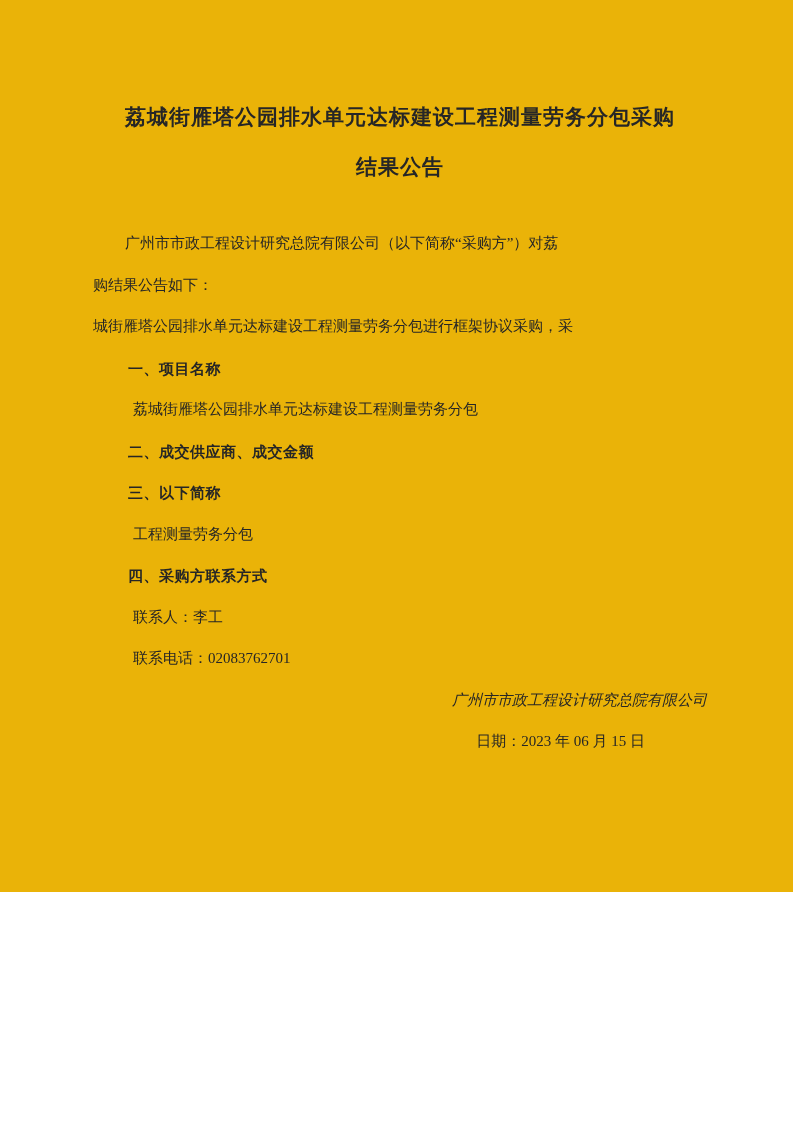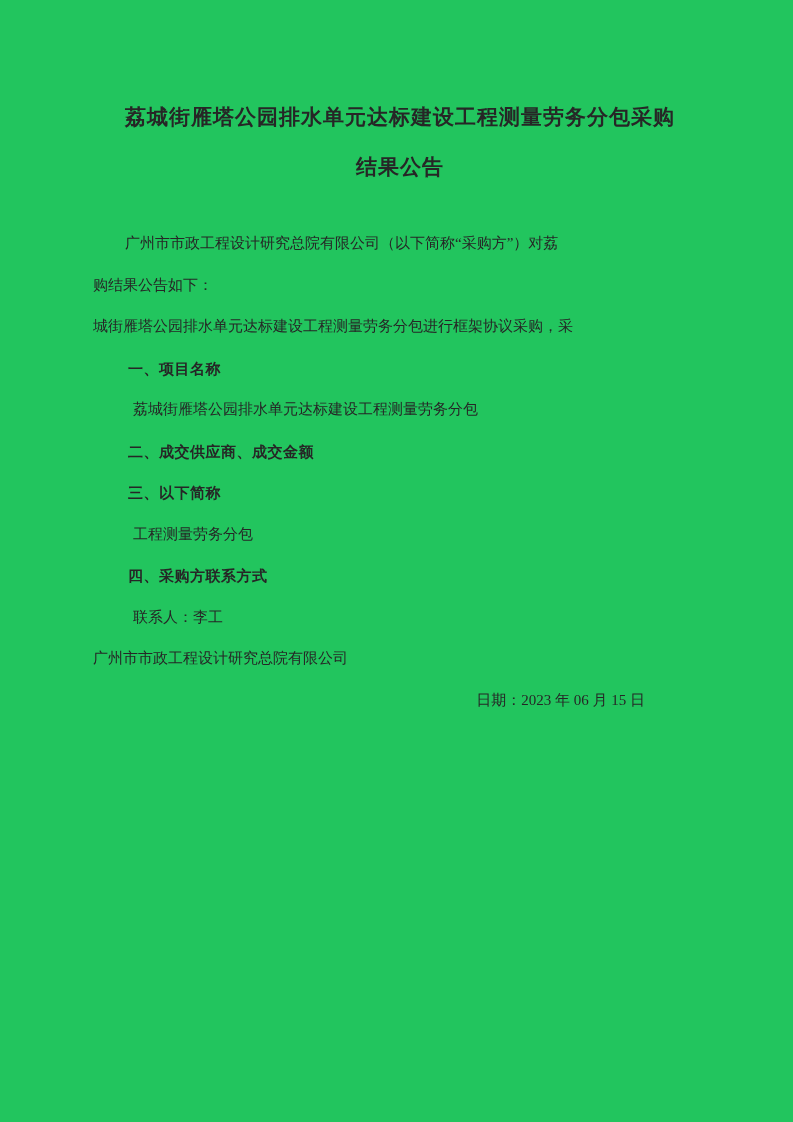--- a/index.html
+++ b/index.html
@@ -1,20 +1,20 @@
 <!DOCTYPE html>
 <html><head>
 <meta charset="utf-8">
 <style>
   html, body { margin: 0; padding: 0; background: #ffffff; }
   .page {
     position: relative;
     width: 793px;
-    height: 1122px;
-    background: #22c55e;
+    height: 892px;
+    background: #eab308;
     color: #262626;
     font-family: "Liberation Serif", "DejaVu Serif", serif;
     overflow: hidden;
   }
   .content {
     padding: 92px 86px 0 93px;
   }
   .doc-title {
     margin: 0;
     font-family: "Liberation Sans", "DejaVu Sans", sans-serif;
@@ -34,21 +34,21 @@
     white-space: nowrap;
   }
   .indent { padding-left: 32px; }
   .heading {
     font-family: "Liberation Sans", "DejaVu Sans", sans-serif;
     font-weight: 700;
     padding-left: 35px;
     letter-spacing: 0.5px;
   }
   .body-line { padding-left: 40px; }
-  .sig-company { text-align: left; }
+  .sig-company { text-align: right; font-style: italic; }
   .sig-date { text-align: right; padding-right: 62px; }
 </style>
 </head>
 <body>
 
 <div class="page">
   <div class="content">
 
     <h1 class="doc-title">
       <span class="title-line">荔城街雁塔公园排水单元达标建设工程测量劳务分包采购</span>
@@ -71,20 +71,21 @@
     </div>
 
     <div class="section">
       <div class="heading">三、以下简称</div>
       <div class="body-line">工程测量劳务分包</div>
     </div>
 
     <div class="section">
       <div class="heading">四、采购方联系方式</div>
       <div class="body-line">联系人：李工</div>
+      <div class="body-line">联系电话：02083762701</div>
     </div>
 
     <div class="signature">
       <div class="sig-company">广州市市政工程设计研究总院有限公司</div>
       <div class="sig-date">日期：2023 年 06 月 15 日</div>
     </div>
 
   </div>
 </div>
 

